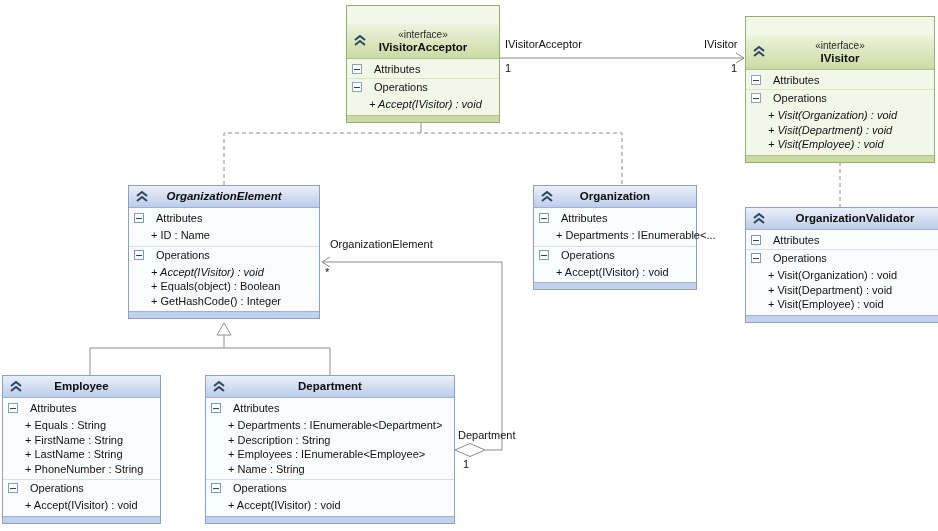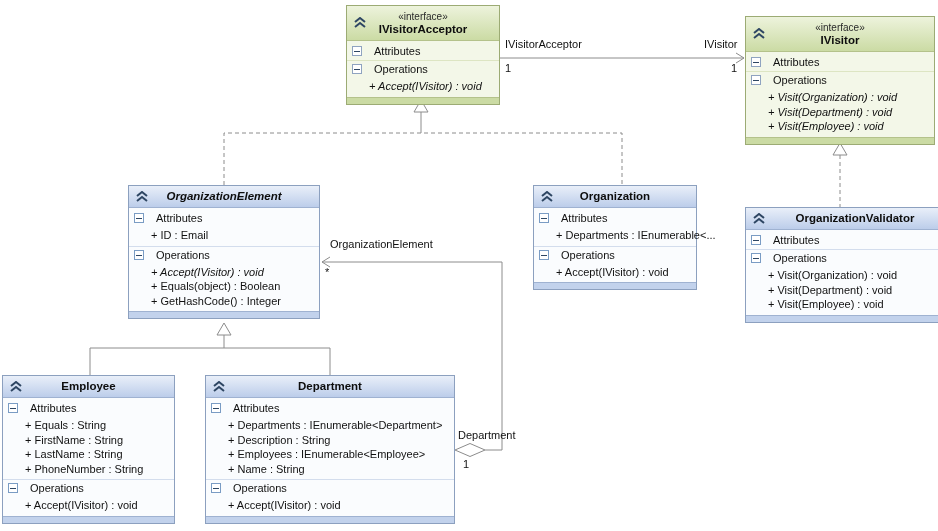--- a/index.html
+++ b/index.html
@@ -7,21 +7,21 @@
   .canvas {
     position:relative; width:938px; height:531px; background:#ffffff;
     font-family:"Liberation Sans", sans-serif; overflow:hidden;
   }
   
   .uml-box { position:absolute; border:1px solid; font-size:11px; }
   .uml-box.green { border-color:#9cab74; background:#f3f7e8; }
   .uml-box.blue  { border-color:#8ca0bf; background:#fafcfe; }
 
   .box-header { display:flex; align-items:center; padding:4px 6px; }
-  .green .box-header { background:linear-gradient(#edf3dc, #cbdba4); border-bottom:1px solid #b4c28b; }
+  .green .box-header { background:linear-gradient(#edf3dc, #cbdba4); border-bottom:1px solid #b4c28b;margin-top:18px; }
   .blue  .box-header { background:linear-gradient(#e9eff9, #bccdea); border-bottom:1px solid #9fb2d1; }
 
   .chevron { width:14px; height:12px; flex:0 0 14px; cursor:pointer; }
   .header-text { flex:1; text-align:center; margin-right:14px; line-height:13px; }
   .stereotype { font-size:10px; color:#2a2a2a; }
   .cls-title { font-weight:bold; font-size:11.5px; color:#0d0d0d; }
   .cls-title.abstract { font-style:italic; }
 
   .box-body { padding-top:2px; }
   .section-row { display:flex; align-items:center; gap:12px; padding:2px 4px 2px 5px; }
@@ -166,21 +166,21 @@
       <div class="header-text">
           <div class="cls-title abstract">OrganizationElement</div>
         </div>
     </div>
     <div class="box-body">
       <div class="section-row">
           <span class="minus-icon"></span>
           <span class="section-label">Attributes</span>
         </div>
       <div class="members">
-          <div class="member">+ ID : Email</div>
+          <div class="member">+ ID : Name</div>
         </div>
       <div class="section-row">
           <span class="minus-icon"></span>
           <span class="section-label">Operations</span>
         </div>
       <div class="members">
           <div class="member italic">+ Accept(IVisitor) : void</div>
           <div class="member">+ Equals(object) : Boolean</div>
           <div class="member">+ GetHashCode() : Integer</div>
         </div>
@@ -243,21 +243,21 @@
         </div>
       <div class="members">
           <div class="member">+ Visit(Organization) : void</div>
           <div class="member">+ Visit(Department) : void</div>
           <div class="member">+ Visit(Employee) : void</div>
         </div>
     </div>
     <div class="box-footer"></div>
   </div>
 
-  <div class="uml-box blue" style="left:2px; top:375px; width:173px;">
+  <div class="uml-box blue" style="left:2px; top:375px; width:159px;">
     <div class="box-header">
       <svg class="chevron" viewBox="0 0 14 12">
           <g stroke="#2e4663" stroke-width="2" fill="none">
             <polyline points="2,5 7,1 12,5"></polyline>
             <polyline points="2,10 7,6 12,10"></polyline>
           </g>
         </svg>
       <div class="header-text">
           <div class="cls-title">Employee</div>
         </div>

